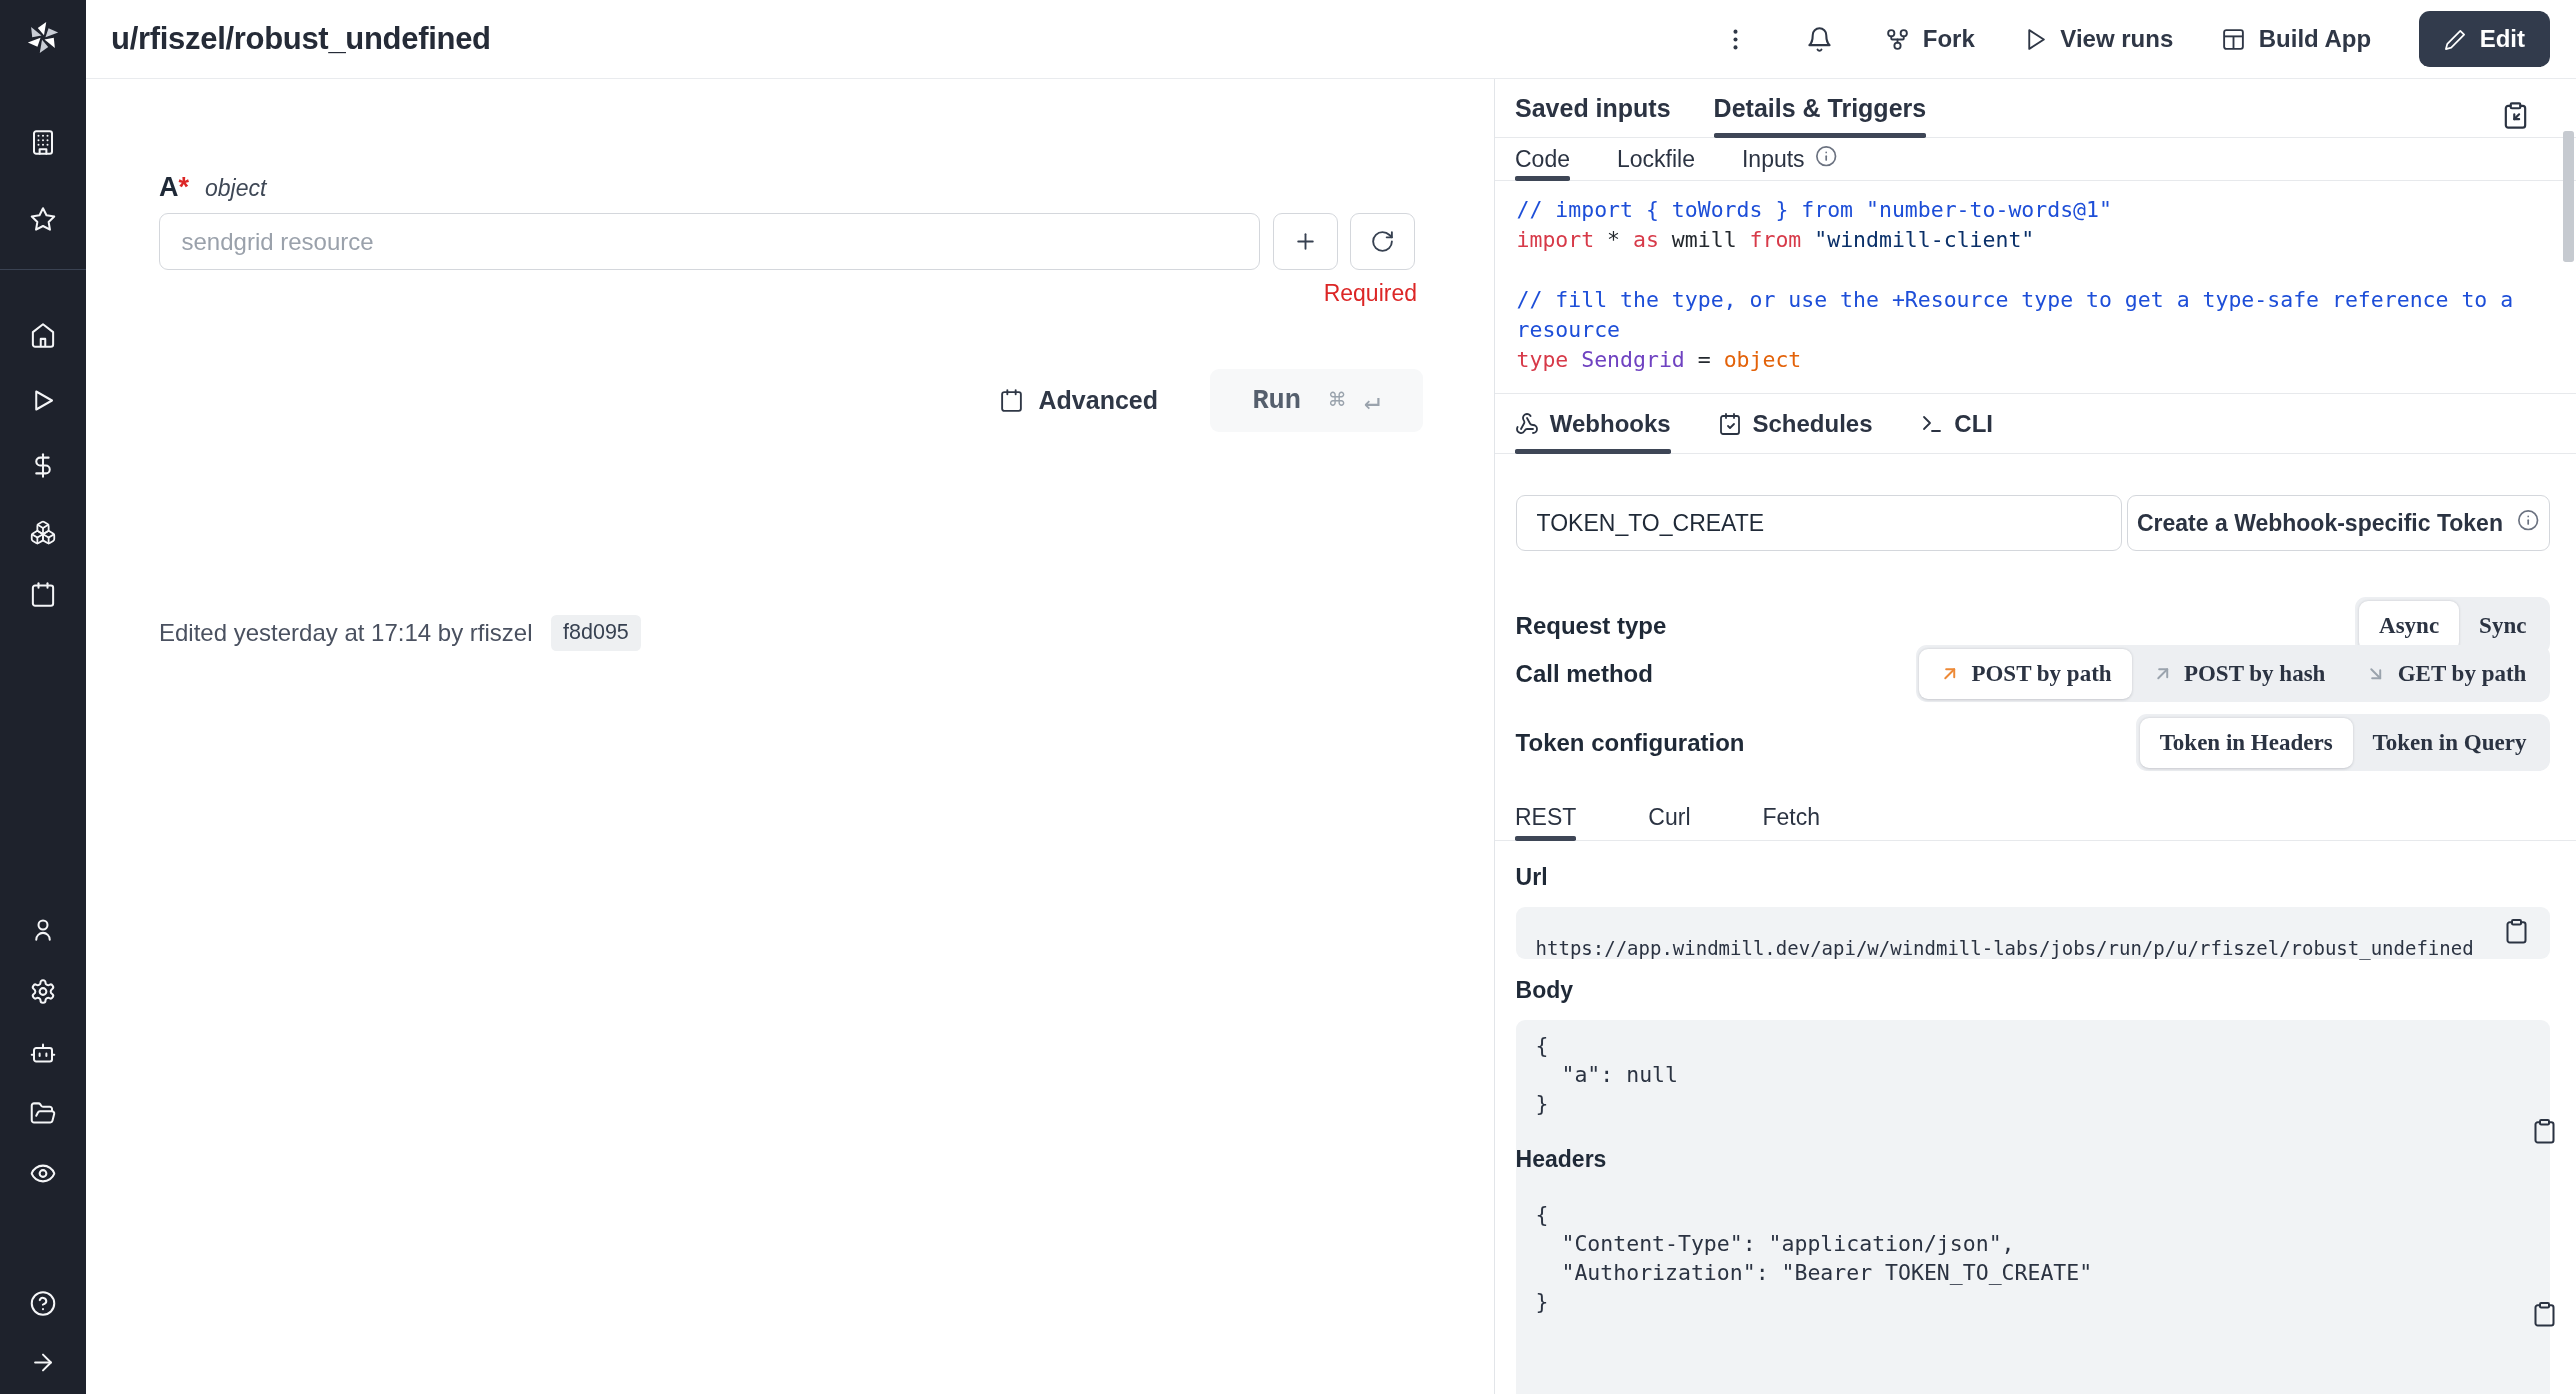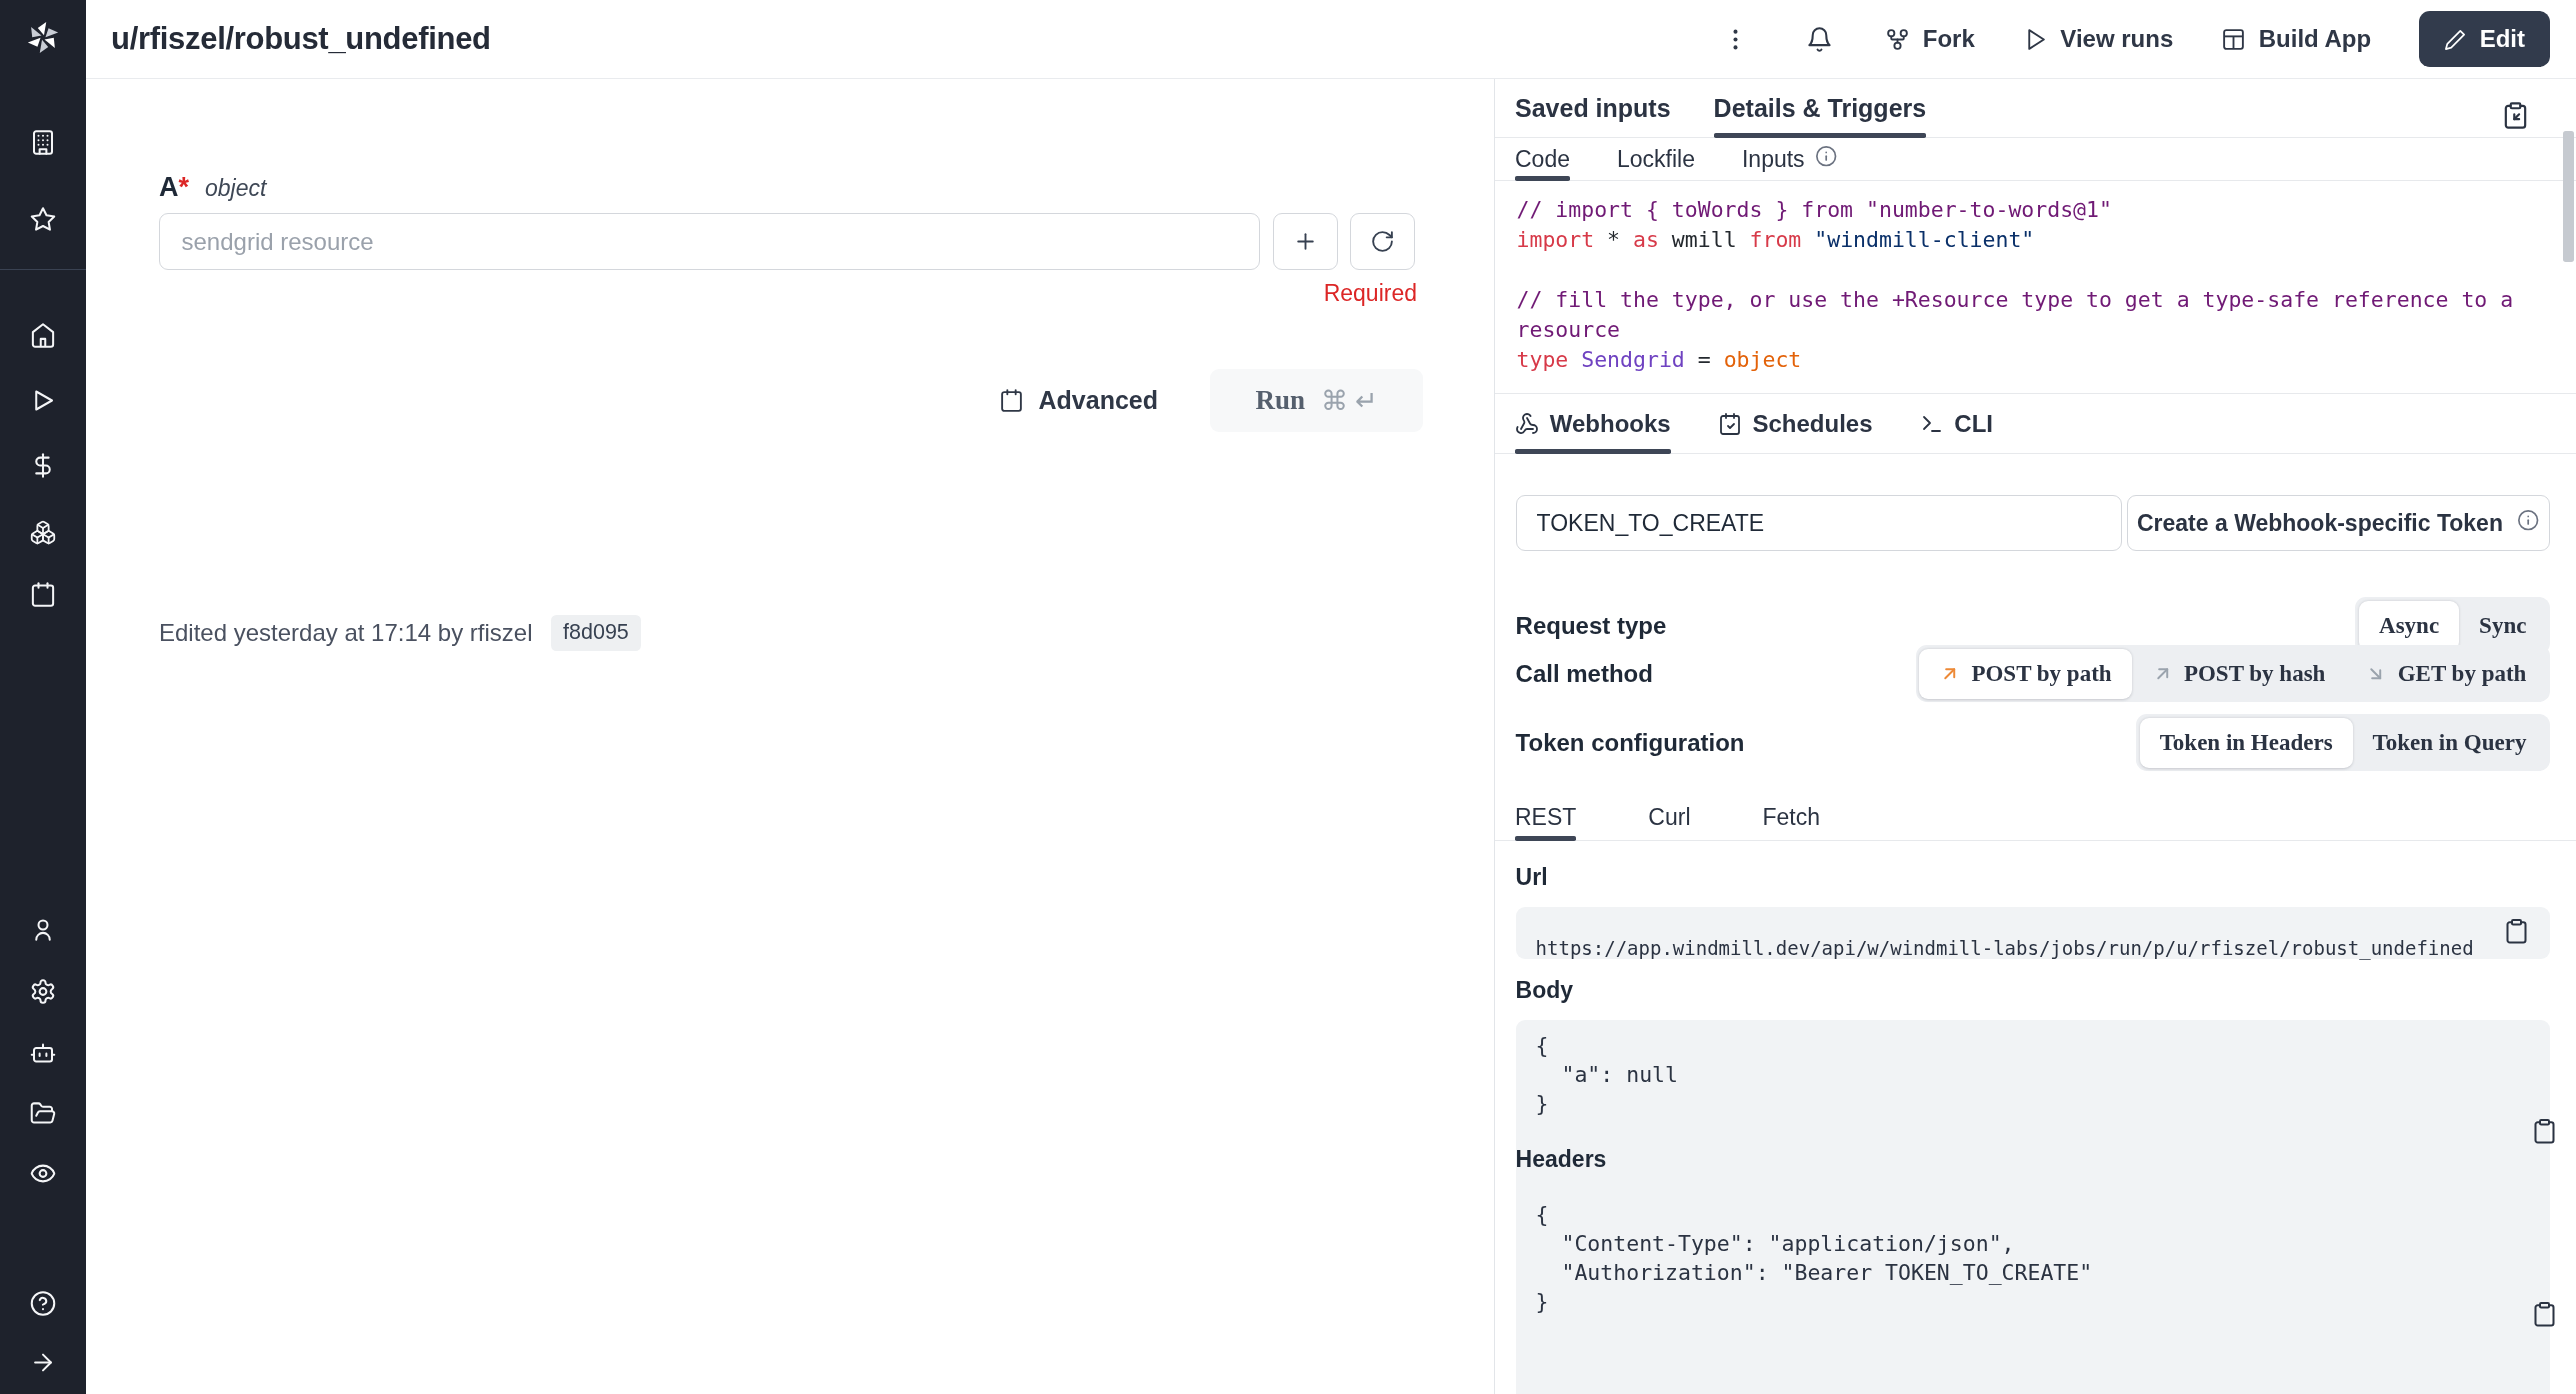--- a/index.html
+++ b/index.html
@@ -44,21 +44,21 @@
             display: flex; align-items: center; justify-content: center; color: #374151; cursor: pointer; }
   .sq-btn svg { width: 25px; height: 25px; }
   .required-note { position: absolute; left: 73px; top: 201px; width: 1258px; text-align: right;
                    color: #dc2626; font-size: 23px; }
   .run-row { position: absolute; left: 73px; top: 290px; width: 1264px; display: flex; align-items: center;
              justify-content: flex-end; gap: 52px; }
   .advanced-btn { display: flex; align-items: center; gap: 14.3px; background: none; border: none; cursor: pointer;
                   font-family: inherit; font-size: 25px; font-weight: 600; color: #2f3746; }
   .advanced-btn svg { width: 25px; height: 25px; }
   .run-btn { width: 213px; height: 63px; background: #f7f8f9; border: none; border-radius: 9px; cursor: pointer;
-             display: flex; align-items: center; justify-content: center; gap: 16px; font-family: Liberation Serif, serif; }
+             display: flex; align-items: center; justify-content: center; gap: 28px; font-family: Liberation Mono, monospace; }
   .run-btn .run-label { font-size: 27px; font-weight: 700; color: #555f6d; }
   .run-btn .run-kbd { font-size: 27px; color: #9aa3ad; }
   .edited-row { position: absolute; left: 73px; top: 536px; display: flex; align-items: center; gap: 18px; }
   .edited-text { font-size: 24px; color: #4a5160; }
   .version-badge { background: #eef0f2; border-radius: 5.4px; padding: 5.4px 12.5px; font-size: 21.5px; color: #374151; }
 
   
   .panel { position: absolute; left: 1494px; top: 79px; right: 0; bottom: 0; background: #fff;
            border-left: 0.9px solid #e2e5e9; }
   .tab-row { position: absolute; left: 0; right: 0; display: flex; align-items: stretch; gap: 43px;
@@ -70,21 +70,21 @@
   .row-code-tabs { top: 59px; height: 43px; font-size: 23px; font-weight: 500; gap: 47px; }
   .row-trigger-tabs { top: 316px; height: 59px; font-size: 24px; font-weight: 600; gap: 47px; }
   .tab svg { width: 24px; height: 24px; }
   .info-ic { color: #6b7280; }
   .info-ic svg { width: 22.4px; height: 22.4px; }
 
   
   .code-area { position: absolute; left: 0; top: 102px; right: 0; height: 213px; border-bottom: 0.9px solid #e7e9ec;
                padding: 14.3px 18px 0 21.5px; font-family: "DejaVu Sans Mono", monospace; font-size: 21.5px;
                line-height: 30px; color: #24292e; white-space: pre-wrap; }
-  .tok-com { color: #701a75; }
+  .tok-com { color: #1d4ed8; }
   .tok-kw { color: #d73a49; }
   .tok-str { color: #0a3069; }
   .tok-type { color: #6f42c1; }
   .tok-obj { color: #e36209; }
   .tok-plain { color: #24292e; }
   .code-copy { position: absolute; top: 21.5px; right: 45px; width: 32px; height: 32px; color: #2b3342;
                cursor: pointer; background: none; border: none; }
   .code-copy svg { width: 29px; height: 29px; }
   .scroll-thumb { position: absolute; right: 1.8px; top: 52px; width: 11.7px; height: 131px; background: #c6cad0;
                   border-radius: 2.7px; cursor: pointer; }

